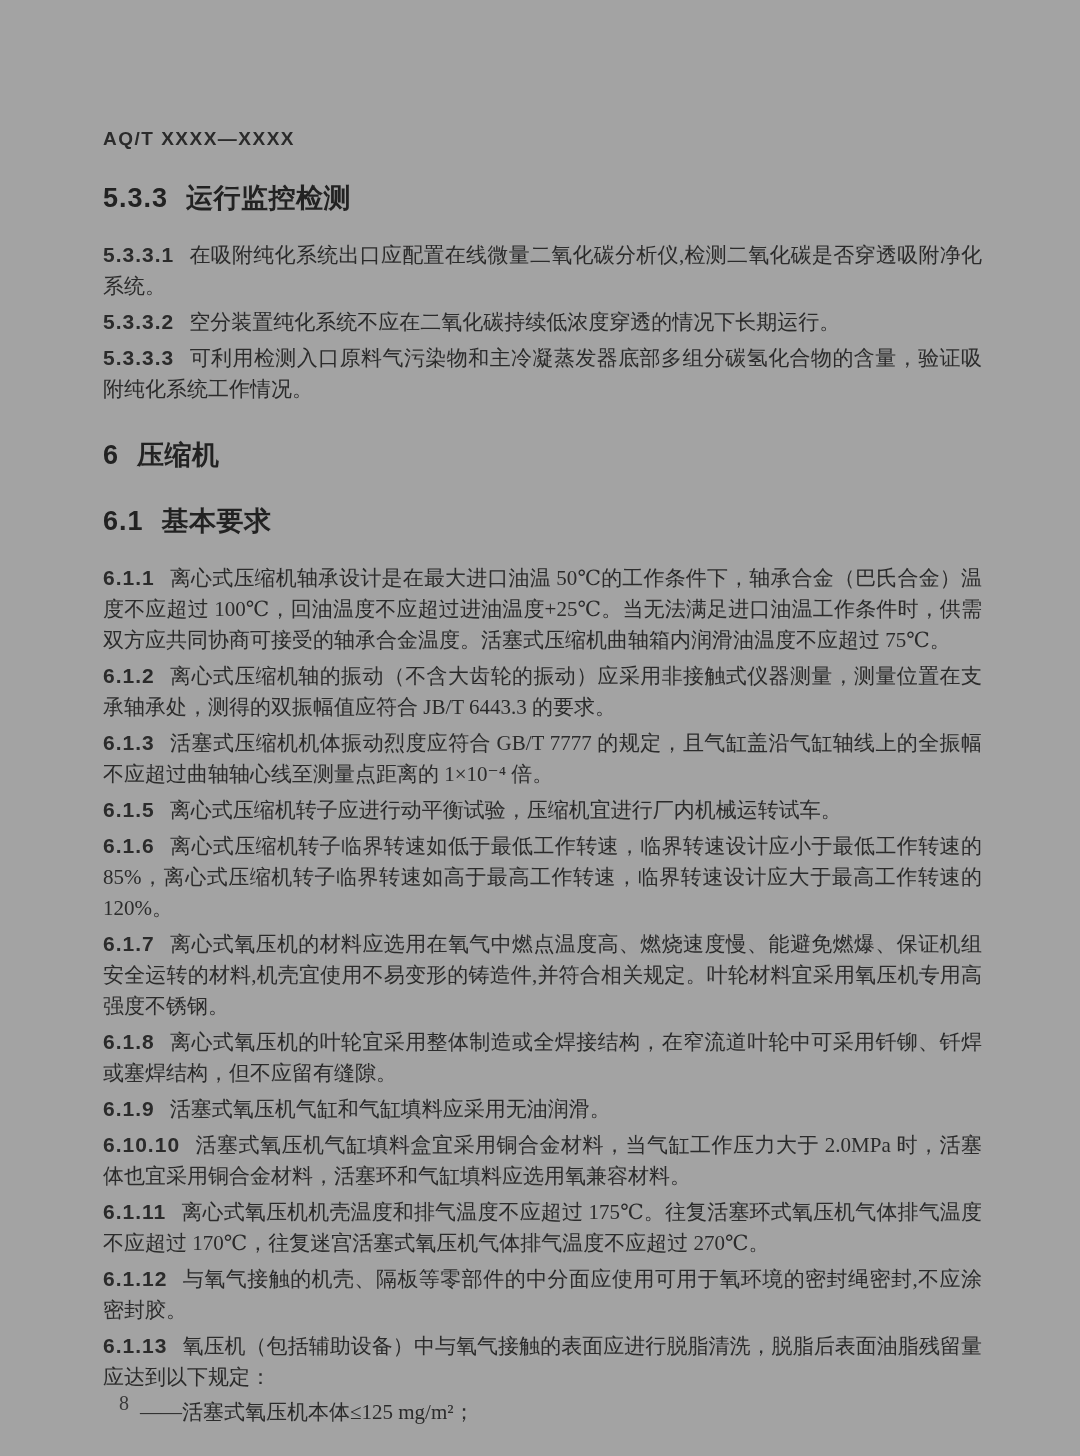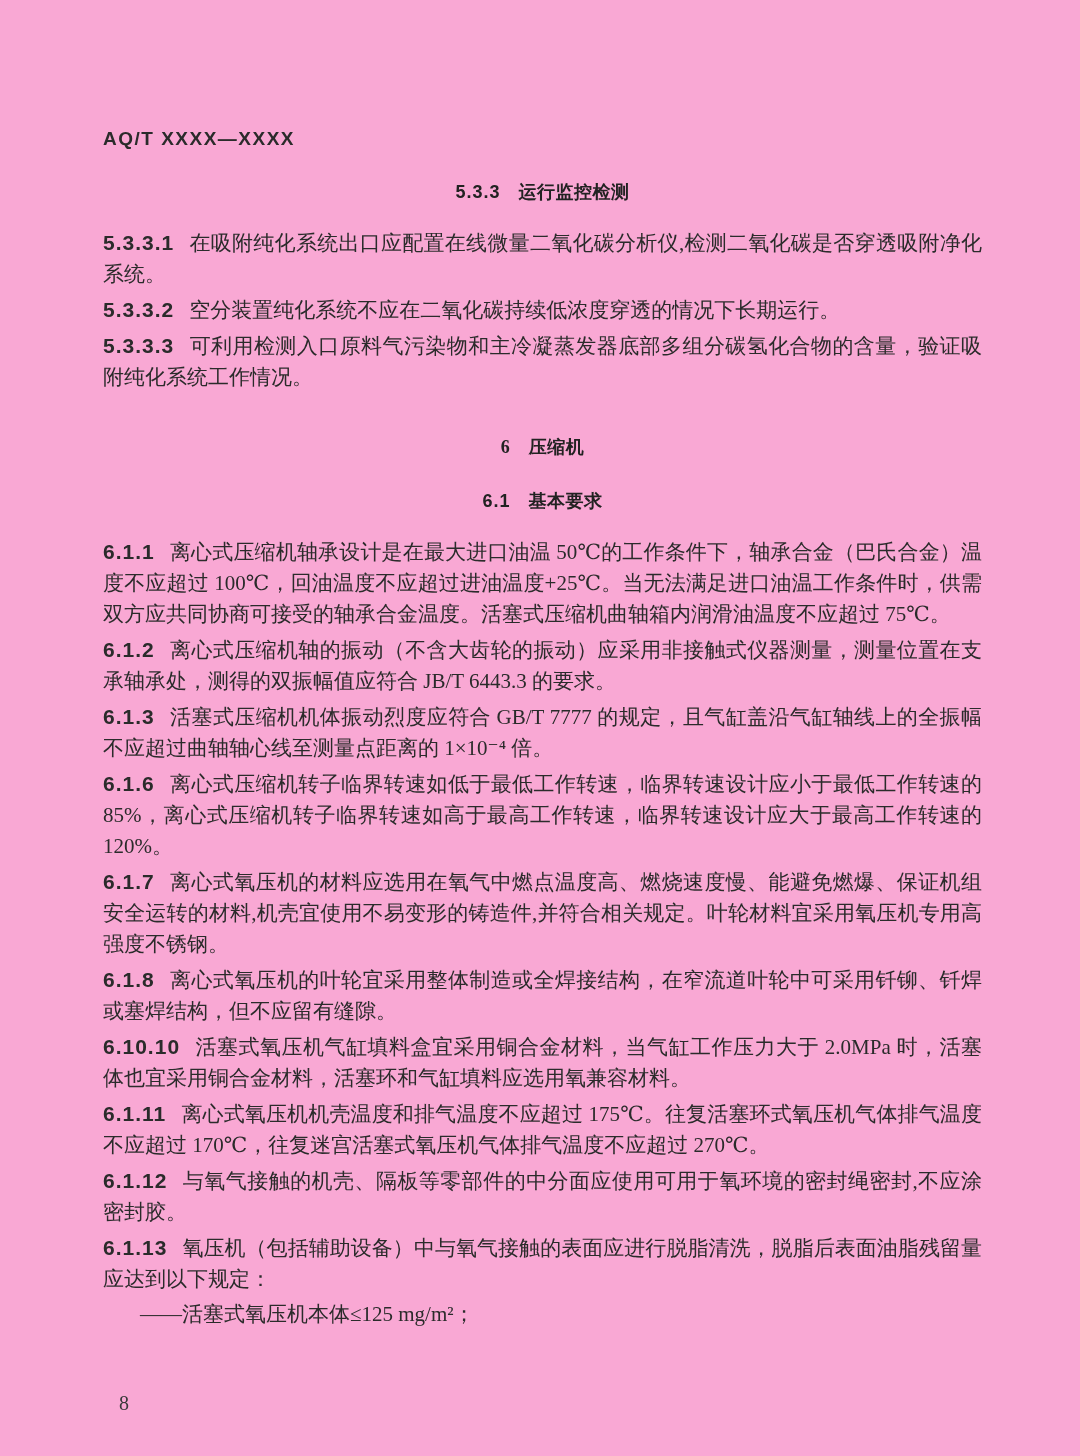--- a/index.html
+++ b/index.html
@@ -5,45 +5,44 @@
   * { box-sizing: border-box; }
   html, body { margin: 0; padding: 0; }
   body {
     width: 1080px; height: 1456px;
     background: #ffffff;
     font-family: "Liberation Serif", "DejaVu Serif", serif;
   }
   .page {
     position: relative;
     width: 1080px; height: 1456px;
-    background: #f9a8d4;
+    background: #a3a3a3;
     color: #2b2b2b;
     overflow: hidden;
   }
   .content {
     padding: 128px 98px 0 103px;
   }
   .doc-header {
     font-family: "Liberation Sans", "DejaVu Sans", sans-serif;
     font-weight: 700;
     font-size: 19px;
     letter-spacing: 1.5px;
     color: #2b2b2b;
     margin: 0;
   }
   .sec {
     font-family: "Liberation Sans", "DejaVu Sans", sans-serif;
-    font-size: 18px;
+    font-size: 27px;
     font-weight: 700;
     color: #222222;
     margin: 30px 0 23px 0;
     letter-spacing: 0.5px;
-    text-align: center;
   }
-  .sec.level1 { margin: 42px 0 26px 0; font-family: Liberation Serif, serif; }
+  .sec.level1 { margin: 32px 0 26px 0; }
   .sec .snum { margin-right: 18px; letter-spacing: 1px; }
   .clause {
     font-size: 21px;
     line-height: 31px;
     margin: 0 0 4px 0;
     text-align: justify;
     color: #2b2b2b;
   }
   .cnum {
     font-family: "Liberation Sans", "DejaVu Sans", sans-serif;
@@ -101,27 +100,33 @@
     <p class="clause">
       <span class="cnum">6.1.1</span><span>离心式压缩机轴承设计是在最大进口油温 50℃的工作条件下，轴承合金（巴氏合金）温度不应超过 100℃，回油温度不应超过进油温度+25℃。当无法满足进口油温工作条件时，供需双方应共同协商可接受的轴承合金温度。活塞式压缩机曲轴箱内润滑油温度不应超过 75℃。</span>
     </p>
     <p class="clause">
       <span class="cnum">6.1.2</span><span>离心式压缩机轴的振动（不含大齿轮的振动）应采用非接触式仪器测量，测量位置在支承轴承处，测得的双振幅值应符合 JB/T 6443.3 的要求。</span>
     </p>
     <p class="clause">
       <span class="cnum">6.1.3</span><span>活塞式压缩机机体振动烈度应符合 GB/T 7777 的规定，且气缸盖沿气缸轴线上的全振幅不应超过曲轴轴心线至测量点距离的 1×10⁻⁴ 倍。</span>
     </p>
     <p class="clause">
+      <span class="cnum">6.1.5</span><span>离心式压缩机转子应进行动平衡试验，压缩机宜进行厂内机械运转试车。</span>
+    </p>
+    <p class="clause">
       <span class="cnum">6.1.6</span><span>离心式压缩机转子临界转速如低于最低工作转速，临界转速设计应小于最低工作转速的 85%，离心式压缩机转子临界转速如高于最高工作转速，临界转速设计应大于最高工作转速的 120%。</span>
     </p>
     <p class="clause">
       <span class="cnum">6.1.7</span><span>离心式氧压机的材料应选用在氧气中燃点温度高、燃烧速度慢、能避免燃爆、保证机组安全运转的材料,机壳宜使用不易变形的铸造件,并符合相关规定。叶轮材料宜采用氧压机专用高强度不锈钢。</span>
     </p>
     <p class="clause">
       <span class="cnum">6.1.8</span><span>离心式氧压机的叶轮宜采用整体制造或全焊接结构，在窄流道叶轮中可采用钎铆、钎焊或塞焊结构，但不应留有缝隙。</span>
+    </p>
+    <p class="clause">
+      <span class="cnum">6.1.9</span><span>活塞式氧压机气缸和气缸填料应采用无油润滑。</span>
     </p>
     <p class="clause">
       <span class="cnum">6.10.10</span><span>活塞式氧压机气缸填料盒宜采用铜合金材料，当气缸工作压力大于 2.0MPa 时，活塞体也宜采用铜合金材料，活塞环和气缸填料应选用氧兼容材料。</span>
     </p>
     <p class="clause">
       <span class="cnum">6.1.11</span><span>离心式氧压机机壳温度和排气温度不应超过 175℃。往复活塞环式氧压机气体排气温度不应超过 170℃，往复迷宫活塞式氧压机气体排气温度不应超过 270℃。</span>
     </p>
     <p class="clause">
       <span class="cnum">6.1.12</span><span>与氧气接触的机壳、隔板等零部件的中分面应使用可用于氧环境的密封绳密封,不应涂密封胶。</span>
     </p>

